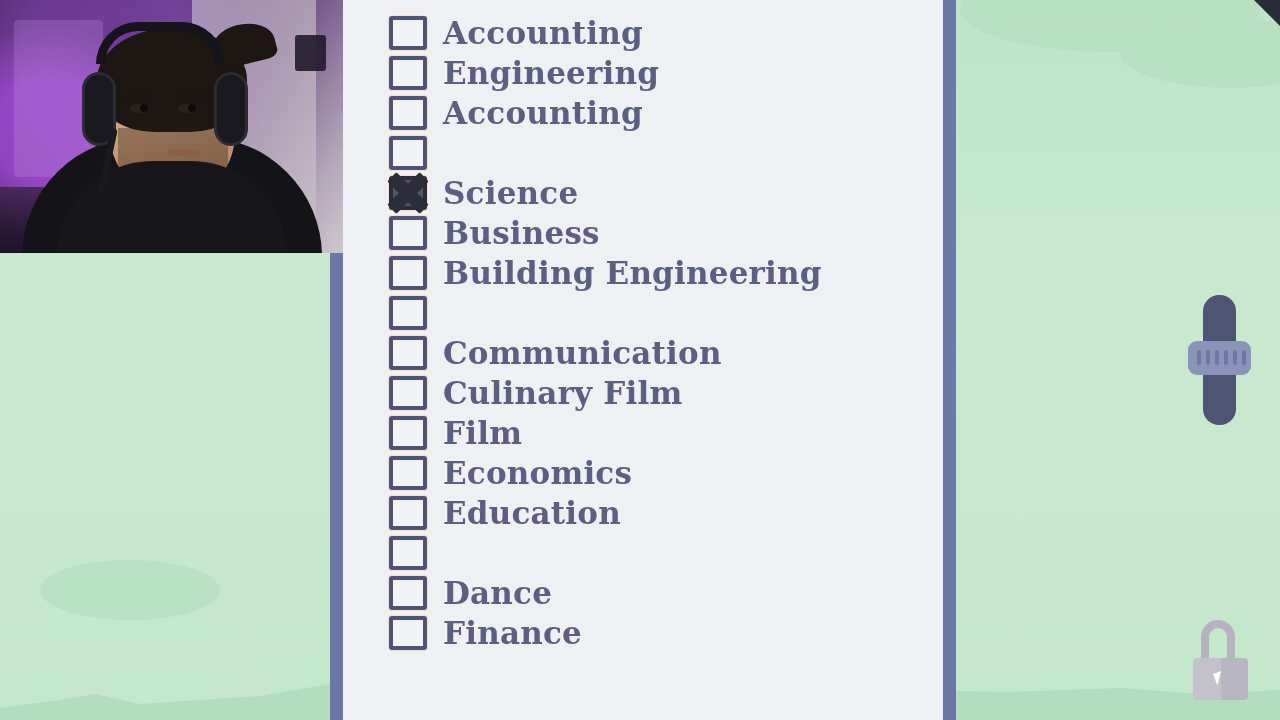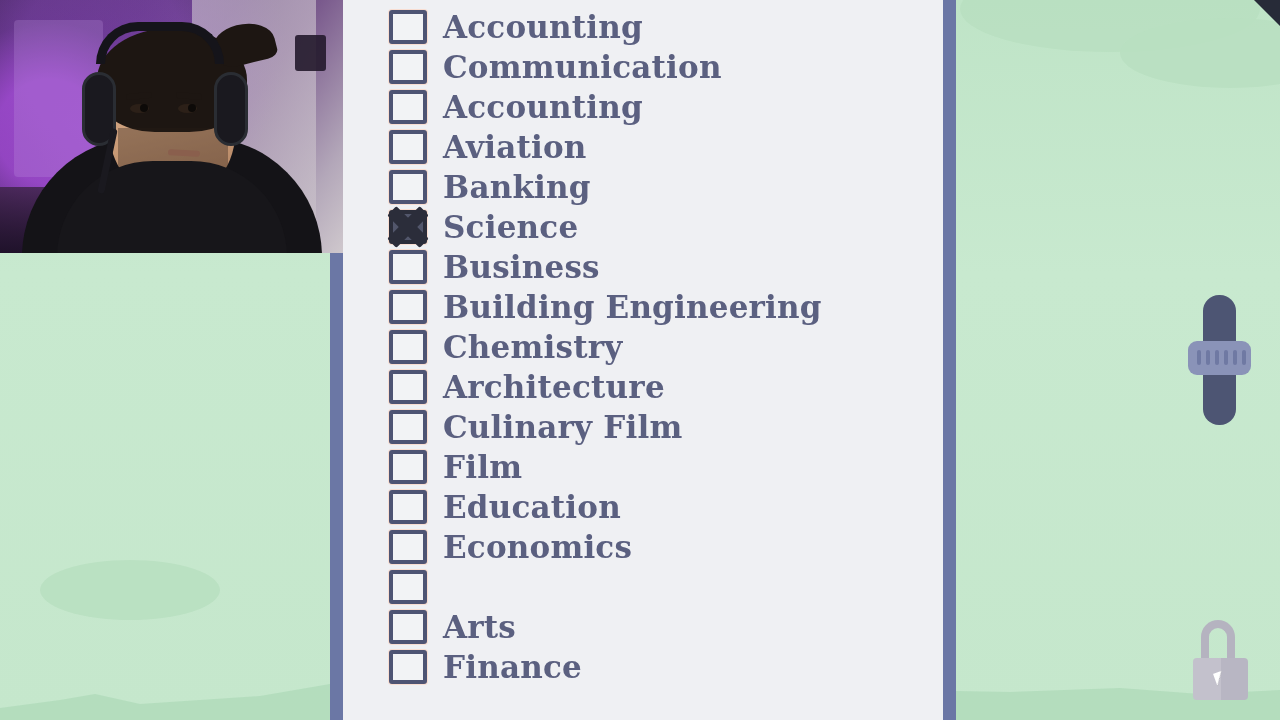--- a/index.html
+++ b/index.html
@@ -37,21 +37,21 @@
 
   
   .list-panel {
     position:absolute; top:0; left:343px; width:600px; height:720px;
     background:#eff0f3;
     overflow:hidden;
   }
   .list-inner { padding:10px 0 0 46px; }
 
   .row {
-    display:flex; align-items:flex-start;
+    display:flex; align-items:flex-end;
     height:40px;
     gap:16px;
   }
   .cbox {
     position:relative;
     width:38px; height:34px; flex:0 0 38px;
     border:4px solid #4e5473;
     border-radius:3px;
     background:#f2f3f5;
     box-shadow: 0 0 0 1px rgba(255,205,180,.55);
@@ -293,76 +293,70 @@
   <div class="rail right"></div>
 
   <div class="list-panel">
     <div class="list-inner" id="list-root">
         <div class="row">
           <div class="cbox"></div>
           <div class="row-label">Accounting</div>
         </div>
         <div class="row">
           <div class="cbox"></div>
-          <div class="row-label">Communication</div>
+          <div class="row-label">Engineering</div>
         </div>
         <div class="row">
           <div class="cbox"></div>
           <div class="row-label">Accounting</div>
         </div>
         <div class="row">
           <div class="cbox"></div>
-          <div class="row-label">Aviation</div>
-        </div>
-        <div class="row">
-          <div class="cbox"></div>
-          <div class="row-label">Banking</div>
         </div>
         <div class="row">
           <div class="cbox checked"></div>
           <div class="row-label">Science</div>
         </div>
         <div class="row">
           <div class="cbox"></div>
           <div class="row-label">Business</div>
         </div>
         <div class="row">
           <div class="cbox"></div>
           <div class="row-label">Building Engineering</div>
         </div>
         <div class="row">
           <div class="cbox"></div>
-          <div class="row-label">Chemistry</div>
-        </div>
-        <div class="row">
-          <div class="cbox"></div>
-          <div class="row-label">Architecture</div>
+        </div>
+        <div class="row">
+          <div class="cbox"></div>
+          <div class="row-label">Communication</div>
         </div>
         <div class="row">
           <div class="cbox"></div>
           <div class="row-label">Culinary Film</div>
         </div>
         <div class="row">
           <div class="cbox"></div>
           <div class="row-label">Film</div>
         </div>
         <div class="row">
           <div class="cbox"></div>
+          <div class="row-label">Economics</div>
+        </div>
+        <div class="row">
+          <div class="cbox"></div>
           <div class="row-label">Education</div>
         </div>
         <div class="row">
           <div class="cbox"></div>
-          <div class="row-label">Economics</div>
-        </div>
-        <div class="row">
-          <div class="cbox"></div>
-        </div>
-        <div class="row">
-          <div class="cbox"></div>
-          <div class="row-label">Arts</div>
+        </div>
+        <div class="row">
+          <div class="cbox"></div>
+          <div class="row-label">Dance</div>
         </div>
         <div class="row">
           <div class="cbox"></div>
           <div class="row-label">Finance</div>
         </div>
       </div>
   </div>
 
   <div class="webcam">
     <div class="room"></div>

